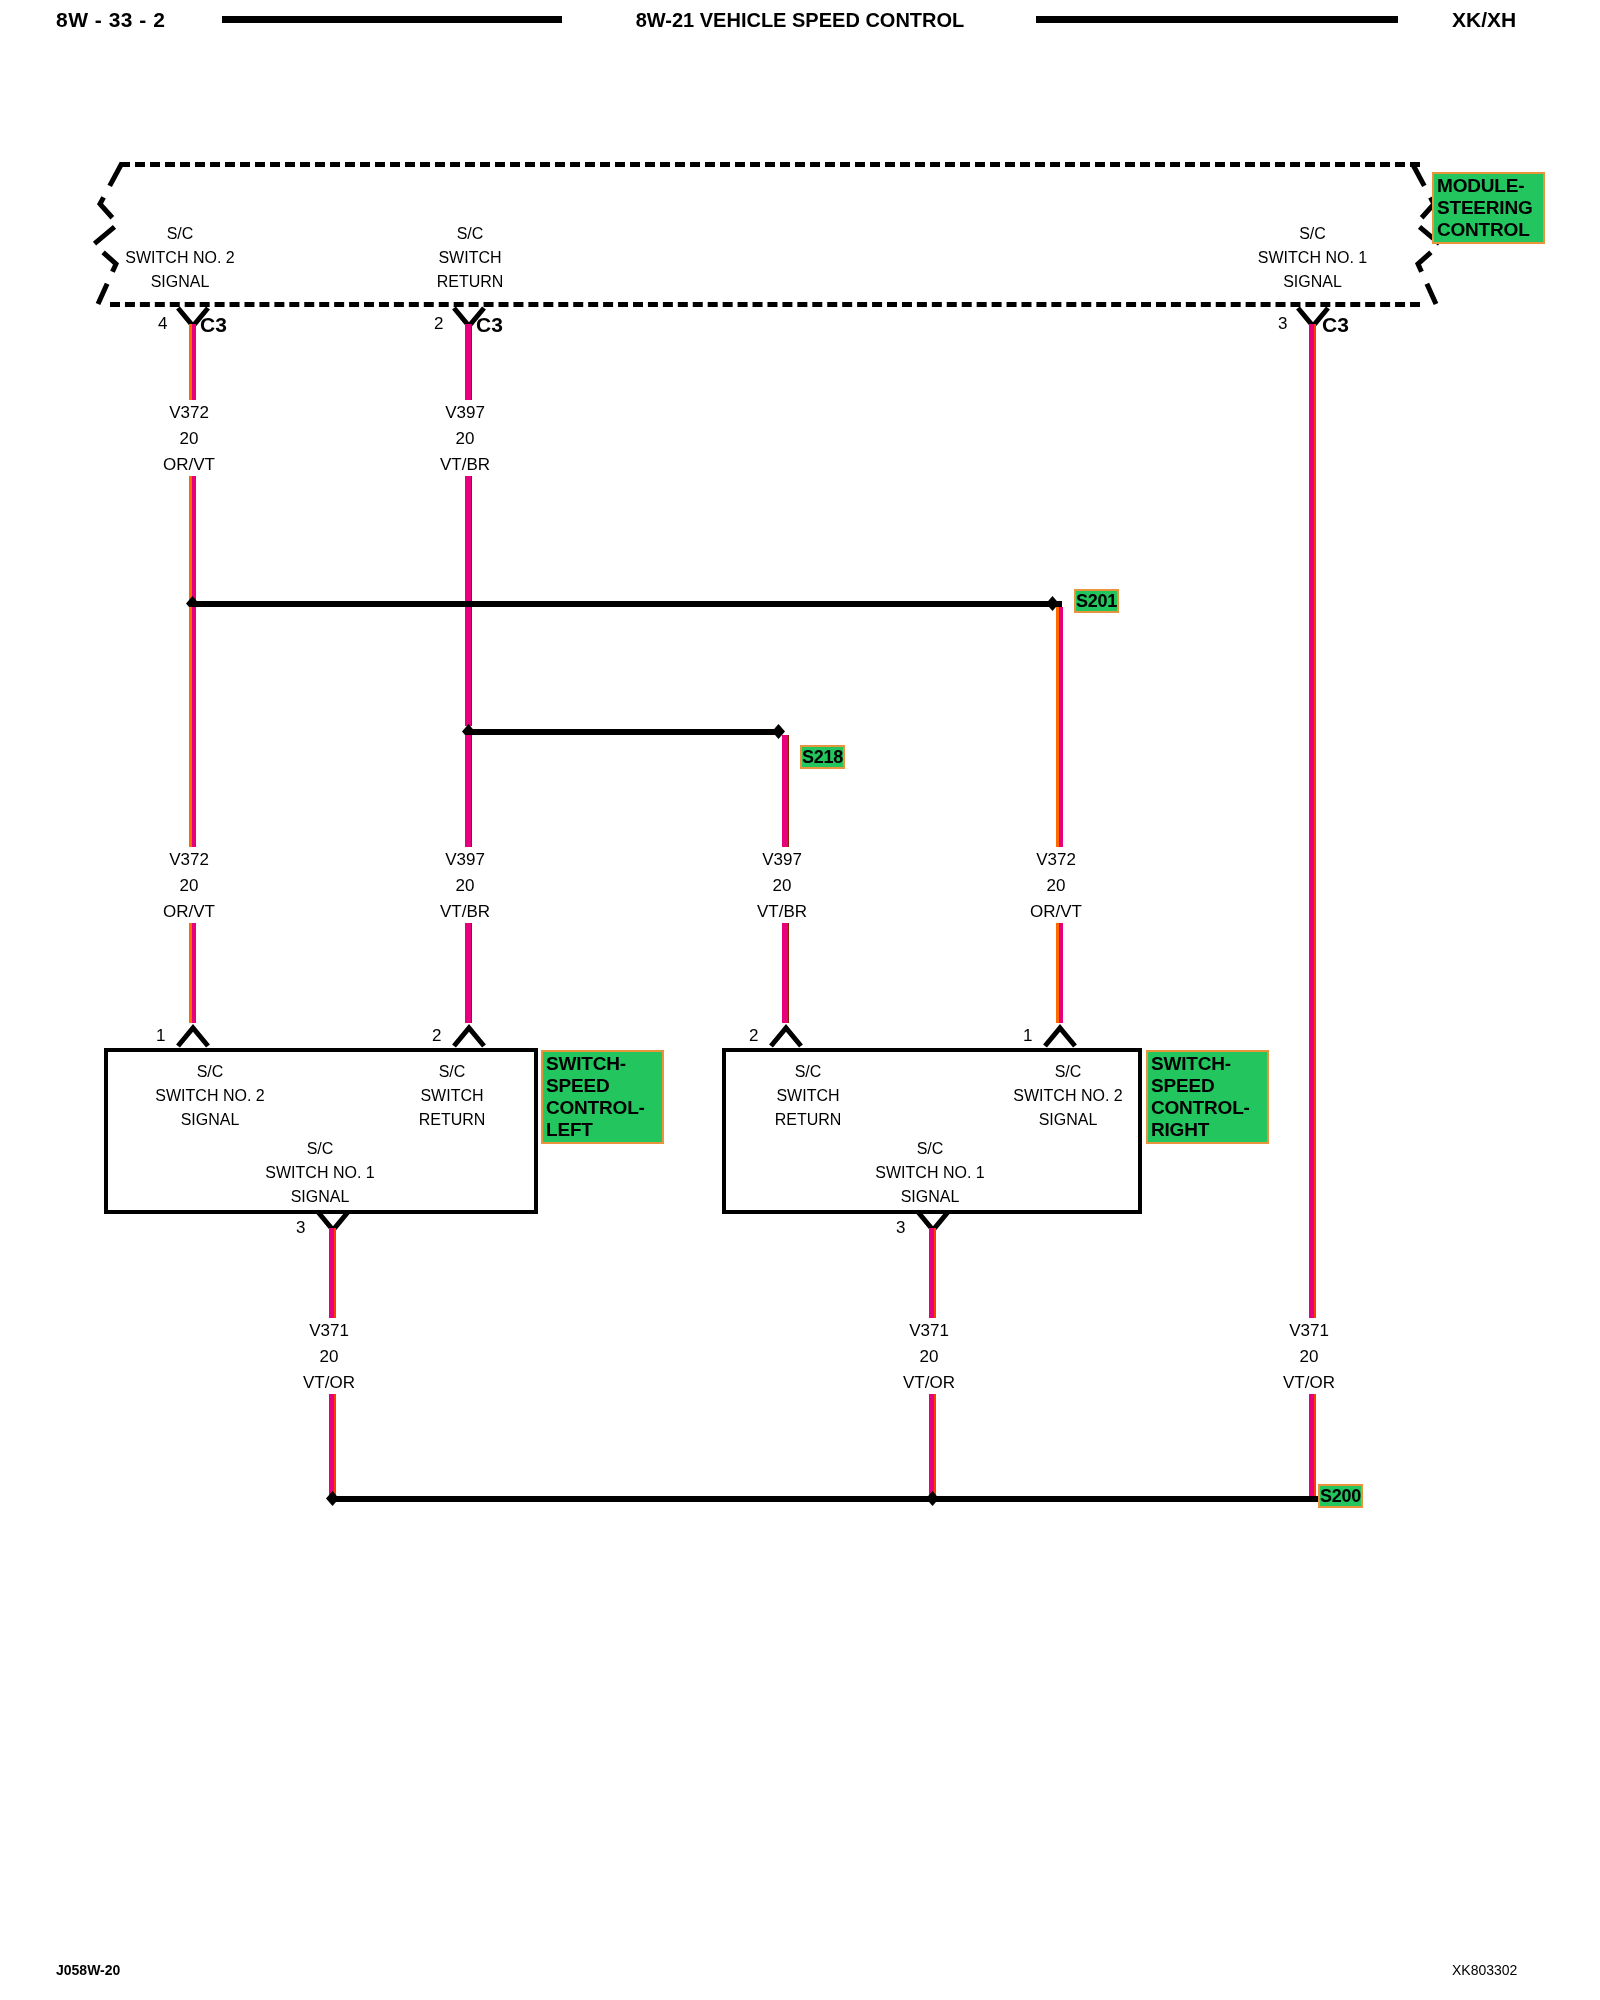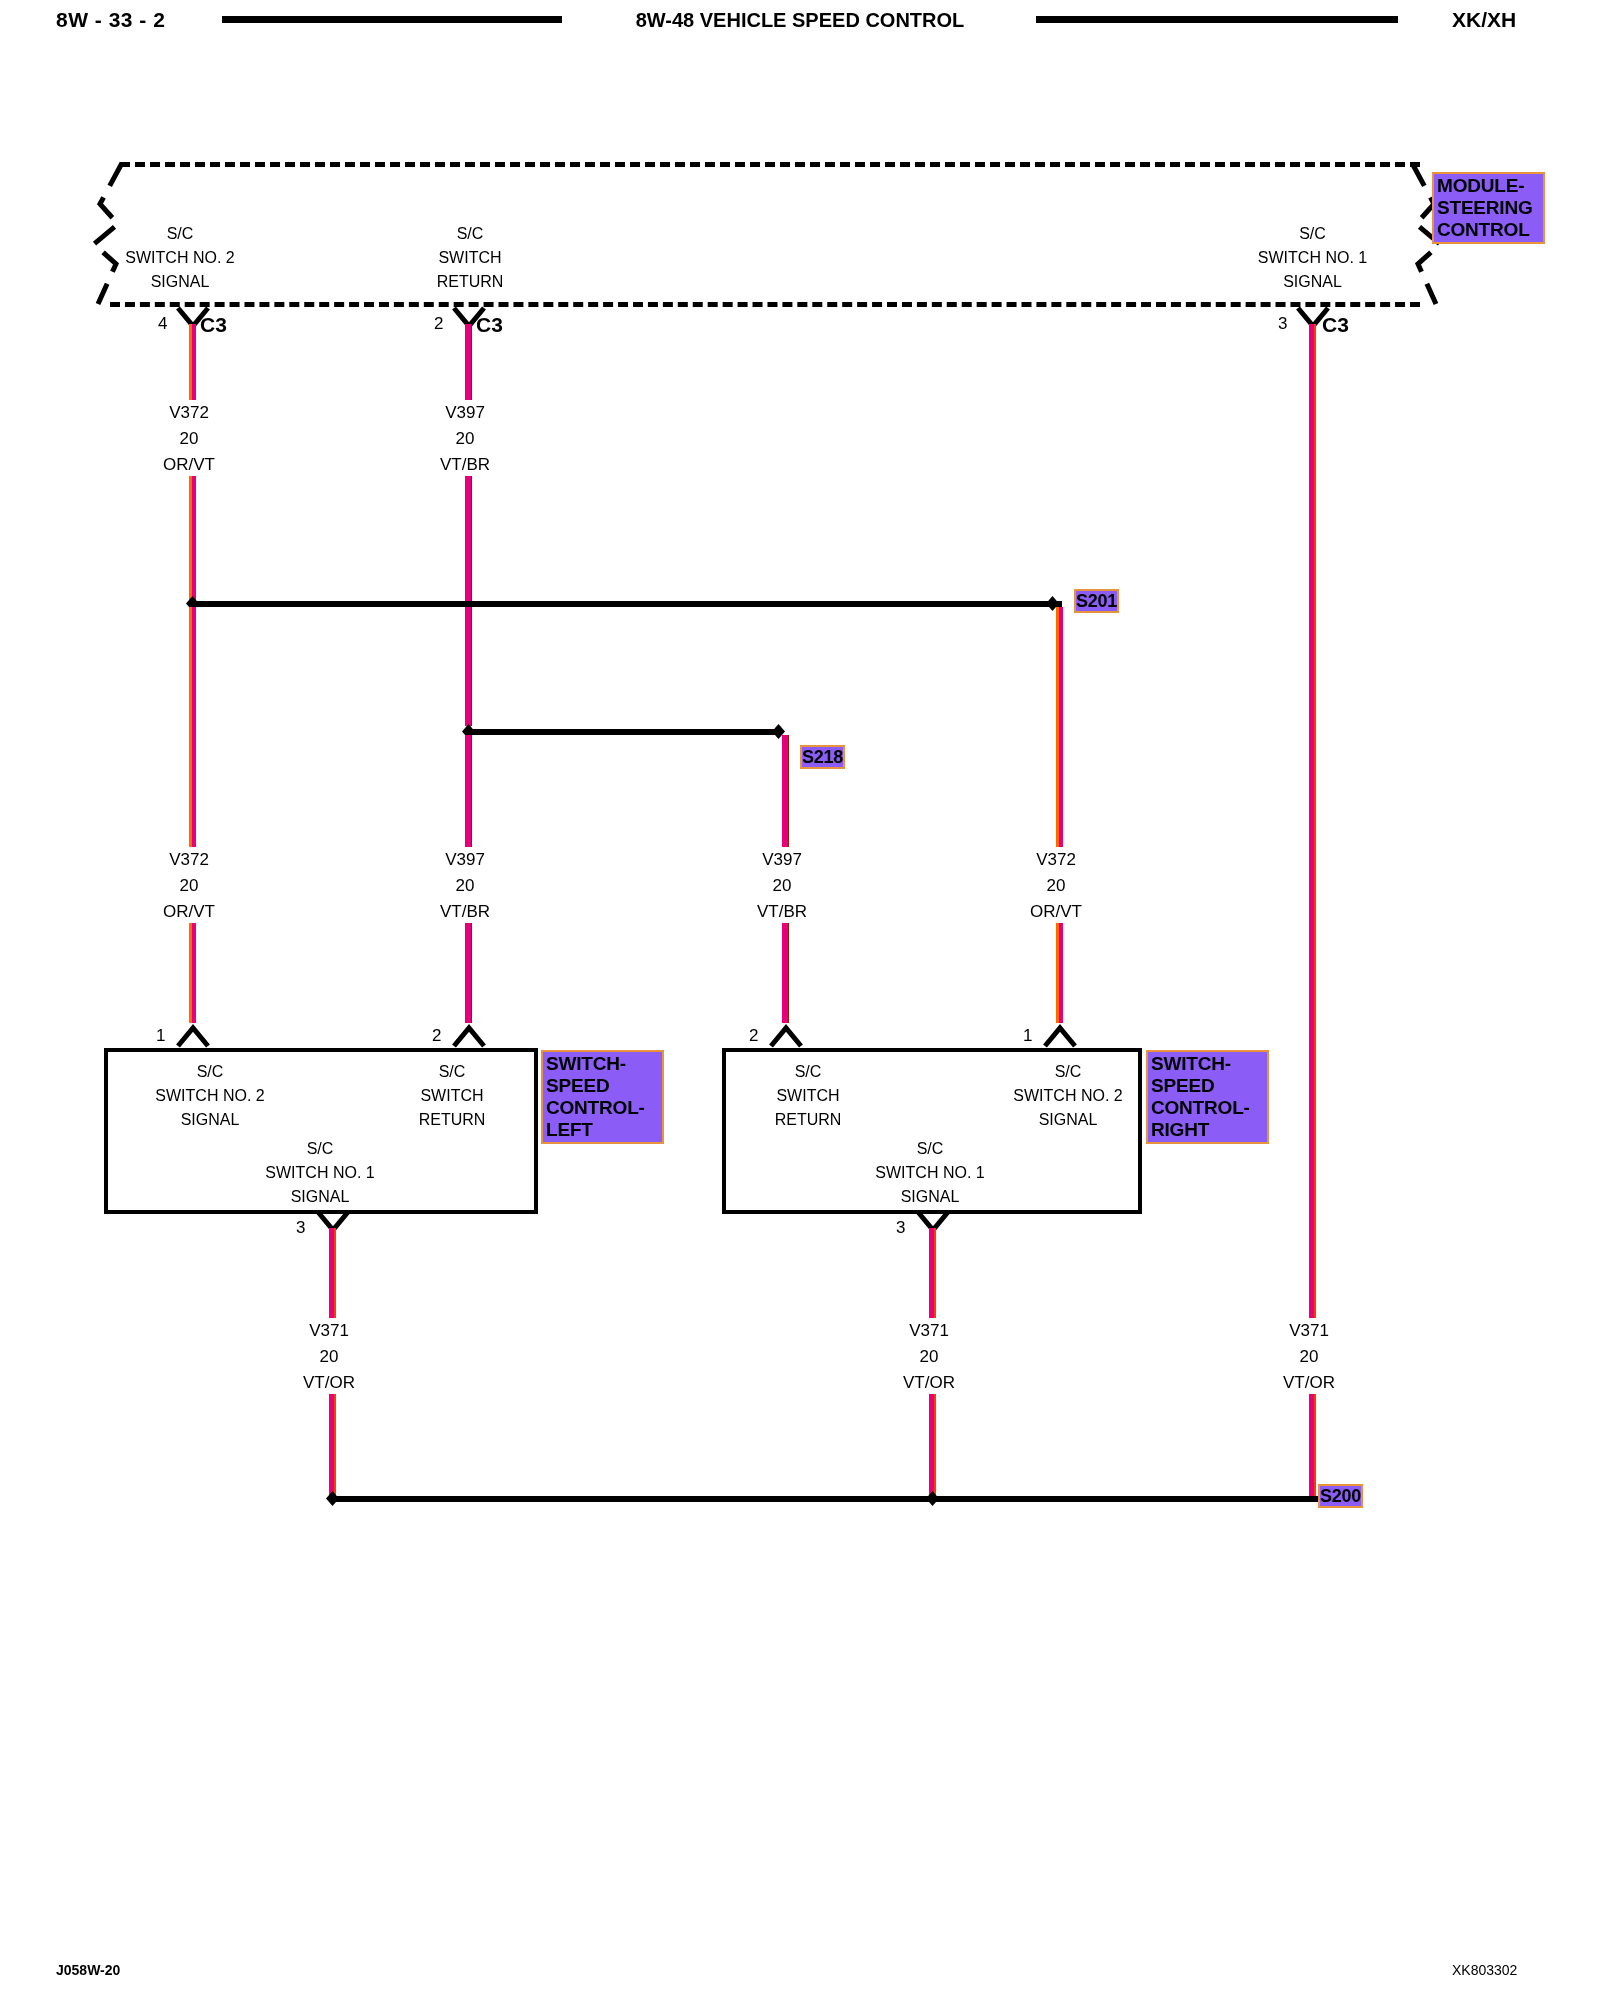--- a/index.html
+++ b/index.html
@@ -21,21 +21,21 @@
 
   
   .mod-dash-top{position:absolute;left:120px;top:162px;width:1300px;height:0;
       border-top:5px dashed #000;}
   .mod-dash-bot{position:absolute;left:110px;top:302px;width:1310px;height:0;
       border-top:5px dashed #000;}
   .zig{position:absolute;}
   .zig svg{display:block;}
 
   
-  .hl{position:absolute;background:#8b5cf6;border:2px solid #e8943c;
+  .hl{position:absolute;background:#22c55e;border:2px solid #e8943c;
       font-weight:bold;font-size:19px;line-height:22px;padding:1px 3px;
       letter-spacing:-.2px;white-space:pre-line;}
   .hl.small{font-size:18px;line-height:20px;padding:0 0;letter-spacing:-.3px;}
 
   
   .sig{position:absolute;font-size:16px;line-height:24px;text-align:center;white-space:pre-line;}
   .wlab{position:absolute;font-size:17px;line-height:26px;text-align:center;white-space:pre-line;}
 
   
   .wire{position:absolute;width:7px;}
@@ -57,21 +57,21 @@
   
   .box{position:absolute;border:4px solid #000;background:#fff;}
 </style>
 </head>
 <body>
 
 <div class="page">
 
   <div class="hdr-left">8W - 33 - 2</div>
   <div class="hdr-rule r1"></div>
-  <div class="hdr-title">8W-48 VEHICLE SPEED CONTROL</div>
+  <div class="hdr-title">8W-21 VEHICLE SPEED CONTROL</div>
   <div class="hdr-rule r2"></div>
   <div class="hdr-right">XK/XH</div>
 
   <div class="mod-dash-top"></div>
   <div class="mod-dash-bot"></div>
 
   <div class="zig" style="left:88px;top:160px;">
     <svg width="46" height="146" viewBox="0 0 46 146">
       <polyline points="34,3 12,44 30,64 6,84 28,104 10,144" fill="none" stroke="#000" stroke-width="5" stroke-dasharray="26 13" stroke-linecap="butt"></polyline>
     </svg>

